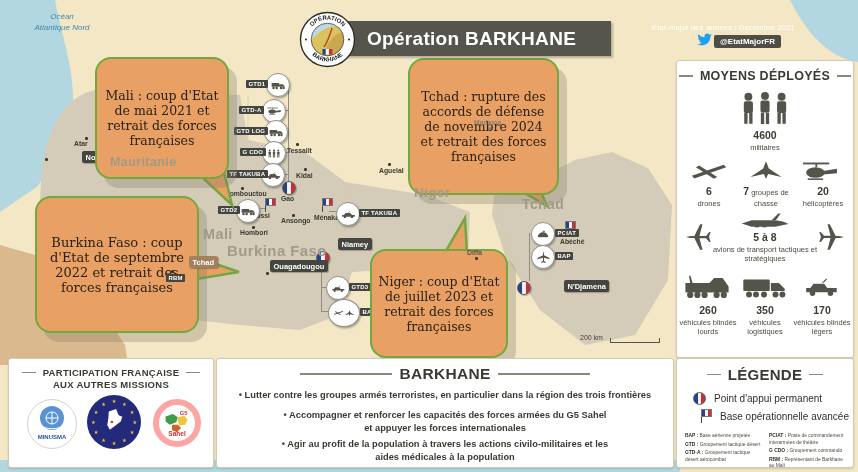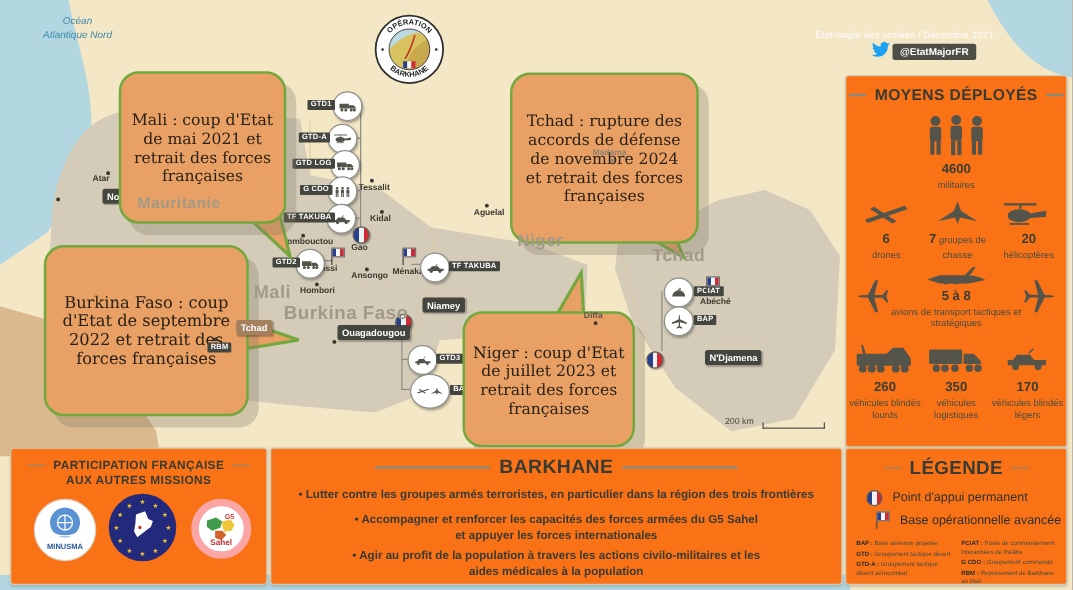--- a/index.html
+++ b/index.html
@@ -20,21 +20,21 @@
   .roundel{position:absolute;width:12px;height:12px;border-radius:50%;background:linear-gradient(90deg,#27408f 0 34%,#f2f2f2 34% 66%,#cf2b36 66% 100%);border:1px solid #5c5c55;z-index:2;box-shadow:1px 1px 1px rgba(0,0,0,.25);}
   
   .bubble{position:absolute;background:#e9a065;border:2.5px solid #74a83f;border-radius:16px;z-index:3;display:flex;align-items:center;justify-content:center;text-align:center;font-family:"DejaVu Serif",serif;font-weight:400;color:#2a2115;box-shadow:8px 9px 0 rgba(130,118,98,.30);}
   .tail{position:absolute;z-index:3;overflow:visible;}
   
   .banner{position:absolute;left:337px;top:21px;width:244px;height:35px;background:#55554e;z-index:5;display:flex;align-items:center;padding-left:30px;color:#fff;font-size:19px;font-weight:700;letter-spacing:.3px;box-shadow:2px 2px 2px rgba(0,0,0,.25);}
   .credit{position:absolute;left:545px;top:23px;width:250px;text-align:right;color:#fff;font-size:7.5px;z-index:5;letter-spacing:.2px;}
   .tw-badge{position:absolute;left:714px;top:35px;background:rgba(68,68,63,.95);color:#fff;font-size:8px;font-weight:700;padding:2px 6px;border-radius:2px;z-index:5;}
   .ocean-label{position:absolute;left:12px;top:12px;width:100px;text-align:center;color:#4189ab;font-style:italic;font-size:8px;line-height:1.35;z-index:1;}
   
-  .panel{position:absolute;background:#f97316;border:1px solid #d3cab4;border-radius:3px;z-index:5;box-shadow:0 1px 2px rgba(0,0,0,.15);}
+  .panel{position:absolute;background:#ffffff;border:1px solid #d3cab4;border-radius:3px;z-index:5;box-shadow:0 1px 2px rgba(0,0,0,.15);}
   .ptitle{position:absolute;left:0;right:0;display:flex;align-items:center;justify-content:center;gap:7px;font-weight:700;color:#3a3a33;letter-spacing:.3px;}
   .dash{height:1.5px;background:#8d8878;width:14px;flex:0 0 auto;}
   .dash.long{width:92px;}
   .stat{position:absolute;text-align:center;color:#4c4c41;font-size:7.5px;line-height:1.3;}
   .stat b{font-size:10.5px;color:#3c3c33;}
   .stat.stacked b{display:block;}
   .icon-olive{fill:#54544a;}
   .mission-item{position:absolute;left:0;right:0;text-align:center;font-weight:700;color:#3a3a33;font-size:9.3px;line-height:1.4;}
   .mission-item span::before{content:"• ";}
   .mission-item span{display:inline-block;}
@@ -179,20 +179,23 @@
       <path d="M248,95 V140"></path>
     </g>
     <rect x="0" y="460" width="680" height="12" fill="#b3d7e0"></rect>
   </svg>
 
   <div class="ocean-label">
     <div>Océan</div>
     <div>Atlantique Nord</div>
   </div>
 
+  <div class="banner">
+      <span>Opération BARKHANE</span>
+    </div>
   <svg class="abs" style="left:299px;top:11px;z-index:6" width="57" height="57" viewBox="0 0 57 57">
     <circle cx="28.5" cy="28.5" r="27" fill="#fff" stroke="#2c2c28" stroke-width="1.4"></circle>
     <defs>
       <path id="arcT" d="M 8.5,28.5 A 20,20 0 0 1 48.5,28.5"></path>
       <path id="arcB" d="M 6.5,28.5 A 22,22 0 0 0 50.5,28.5"></path>
       <clipPath id="logoClip">
           <circle cx="28.5" cy="28.5" r="16.3"></circle>
         </clipPath>
     </defs>
     <text font-size="6" font-weight="bold" fill="#222" text-anchor="middle" font-family="Liberation Sans,sans-serif"><textPath href="#arcT" startOffset="50%">OPÉRATION</textPath></text>

